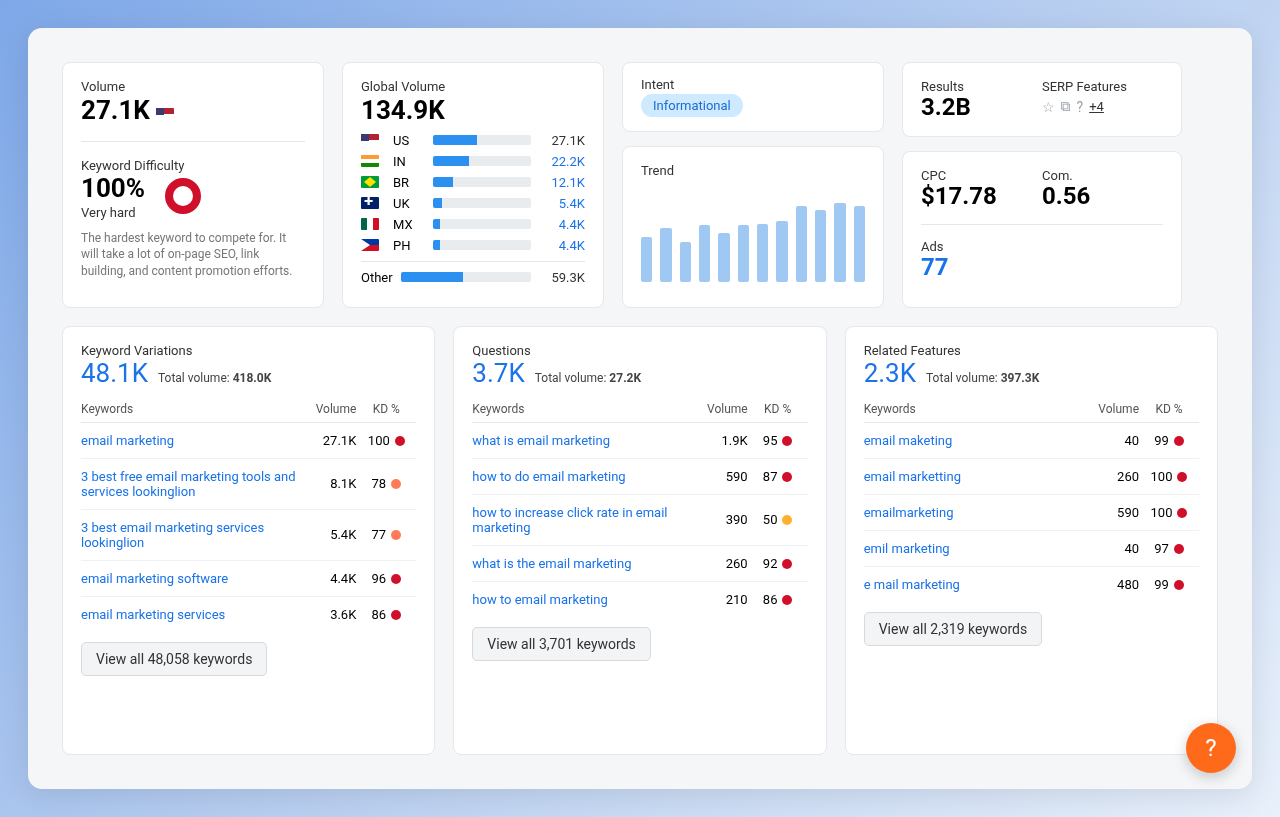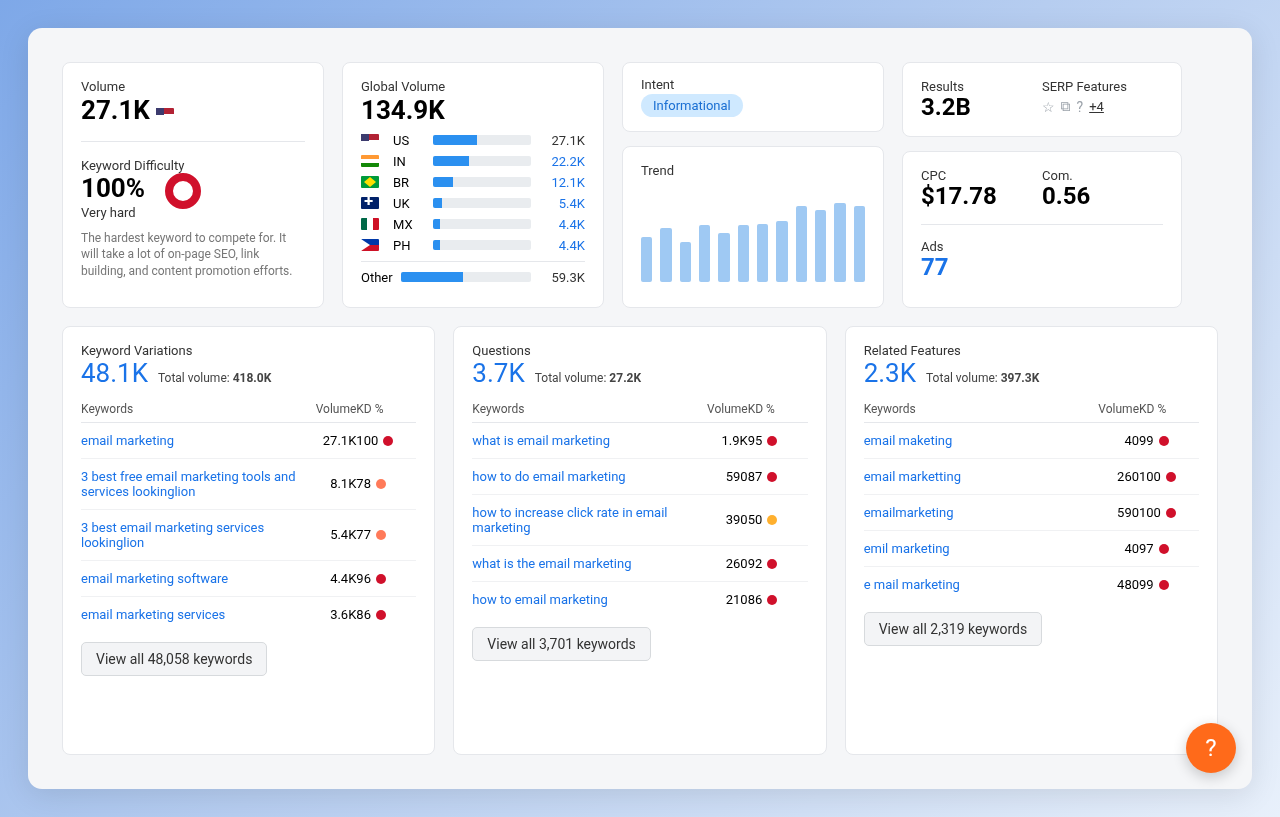--- a/index.html
+++ b/index.html
@@ -5,21 +5,21 @@
 *{margin:0;padding:0;box-sizing:border-box;font-family:-apple-system,BlinkMacSystemFont,"Segoe UI",Roboto,sans-serif}
 body{background:linear-gradient(135deg,#7ea8e8 0%,#b6cdf0 50%,#e8f0fb 100%);width:1280px;height:817px;padding:28px;overflow:hidden}
 .dashboard{background:#f5f6f8;border-radius:14px;padding:34px;display:flex;flex-direction:column;gap:18px;height:100%;box-shadow:0 6px 30px rgba(0,0,0,.1)}
 .card{background:#fff;border:1px solid #e5e7eb;border-radius:8px;padding:16px 18px}
 .top-row{display:grid;grid-template-columns:262px 262px 262px 280px;gap:18px}
 .c-vol{grid-row:span 1}
 .c-global{grid-row:span 1}
 .label{font-size:13px;color:#333}
 .big{font-size:26px;font-weight:700;line-height:1.1;margin-top:2px}
 .hr{border:none;border-top:1px solid #e5e7eb;margin:16px 0}
-.kd-row{display:flex;gap:20px}
+.kd-row{display:flex;align-items:center;gap:20px}
 .kd-pct{font-size:26px;font-weight:700}
 .kd-sub{font-size:13px;color:#333;margin-top:2px}
 .kd-desc{font-size:12px;color:#777;line-height:1.4;margin-top:10px}
 .ring{width:36px;height:36px;border-radius:50%;border:8px solid #d0102b}
 .flag{display:inline-block;width:18px;height:12px;background:#ddd;vertical-align:-1px;margin-right:6px;border-radius:1px}
 .gv-row{display:flex;align-items:center;gap:8px;font-size:13px;margin:6px 0}
 .gv-bar{flex:1;height:10px;background:#e9ecef;border-radius:2px;position:relative;overflow:hidden}
 .gv-fill{position:absolute;left:0;top:0;bottom:0;background:#2b90f0}
 .gv-val{width:46px;text-align:right;color:#1a73e8}
 .gv-val.dark{color:#333}
@@ -37,21 +37,21 @@
 .serp-icons{color:#9aa1a9;font-size:14px;display:flex;align-items:center;gap:6px;margin-top:4px}
 .serp-more{color:#333;text-decoration:underline;font-size:13px}
 .bottom-row{display:grid;grid-template-columns:1fr 1fr 1fr;gap:18px;flex:1;min-height:0}
 .kw-card{padding:16px 18px;display:flex;flex-direction:column}
 .kw-head .big2{font-size:26px;font-weight:400;color:#1a73e8;display:inline-block;margin-right:6px}
 .kw-sub{font-size:12px;color:#444}
 .kw-sub b{font-weight:700}
 .tbl-head{display:flex;font-size:12px;color:#555;margin-top:14px;padding-bottom:6px;border-bottom:1px solid #e5e7eb}
 .col-kw{flex:1}
 .col-vol{width:60px;text-align:right}
-.col-kd{width:60px;text-align:left}
+.col-kd{width:60px;text-align:center}
 .kw-row{display:flex;align-items:center;font-size:13px;padding:10px 0;border-bottom:1px solid #f0f1f3}
 .kw-row:last-of-type{border-bottom:none}
 .kw-link{color:#1a73e8}
 .kd-dot{display:inline-block;width:10px;height:10px;border-radius:50%;margin-left:5px;vertical-align:-1px}
 .view-btn{margin-top:10px;align-self:flex-start;background:#f3f4f6;border:1px solid #d7dadd;border-radius:5px;padding:8px 14px;font-size:14px;color:#333;cursor:pointer}
 .help-fab{position:fixed;right:44px;bottom:44px;width:50px;height:50px;border-radius:50%;background:#ff6a1a;color:#fff;display:flex;align-items:center;justify-content:center;font-size:24px;box-shadow:0 4px 14px rgba(0,0,0,.2);cursor:pointer}
 .col3{display:flex;flex-direction:column;gap:14px}
 .flag-us{background:linear-gradient(#b22234 0 50%,#fff 0);position:relative}
 .flag-us::after{content:"";position:absolute;width:8px;height:7px;background:#3c3b6e;left:0;top:0}
 .flag-in{background:linear-gradient(#ff9933 0 33%,#fff 0 66%,#138808 0)}

